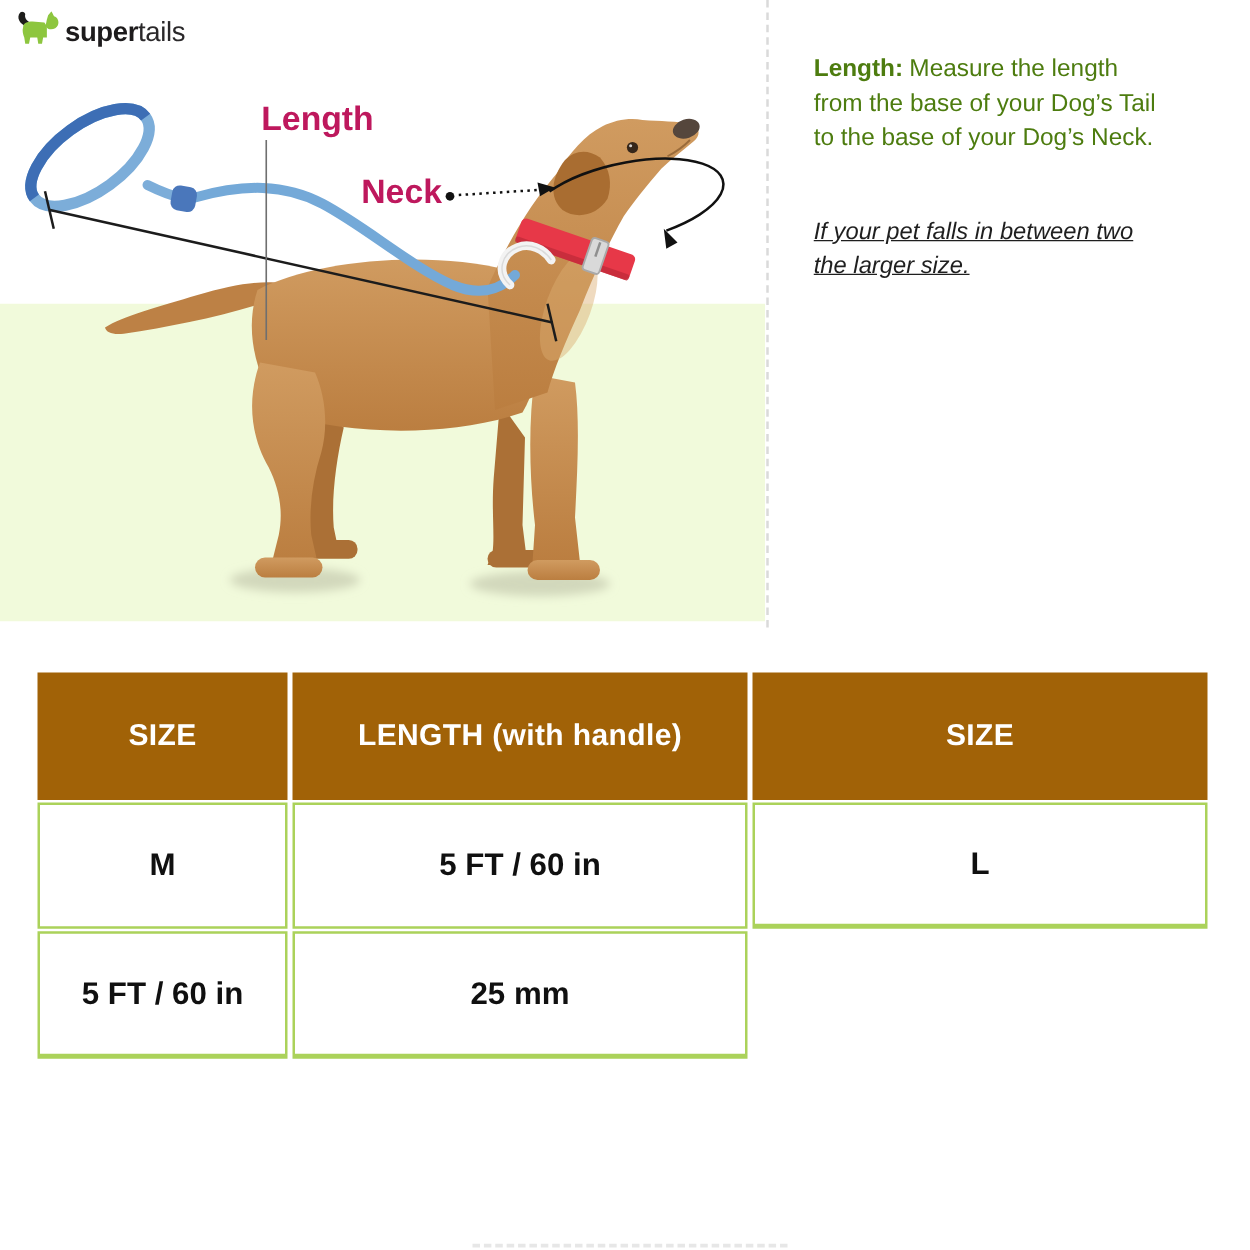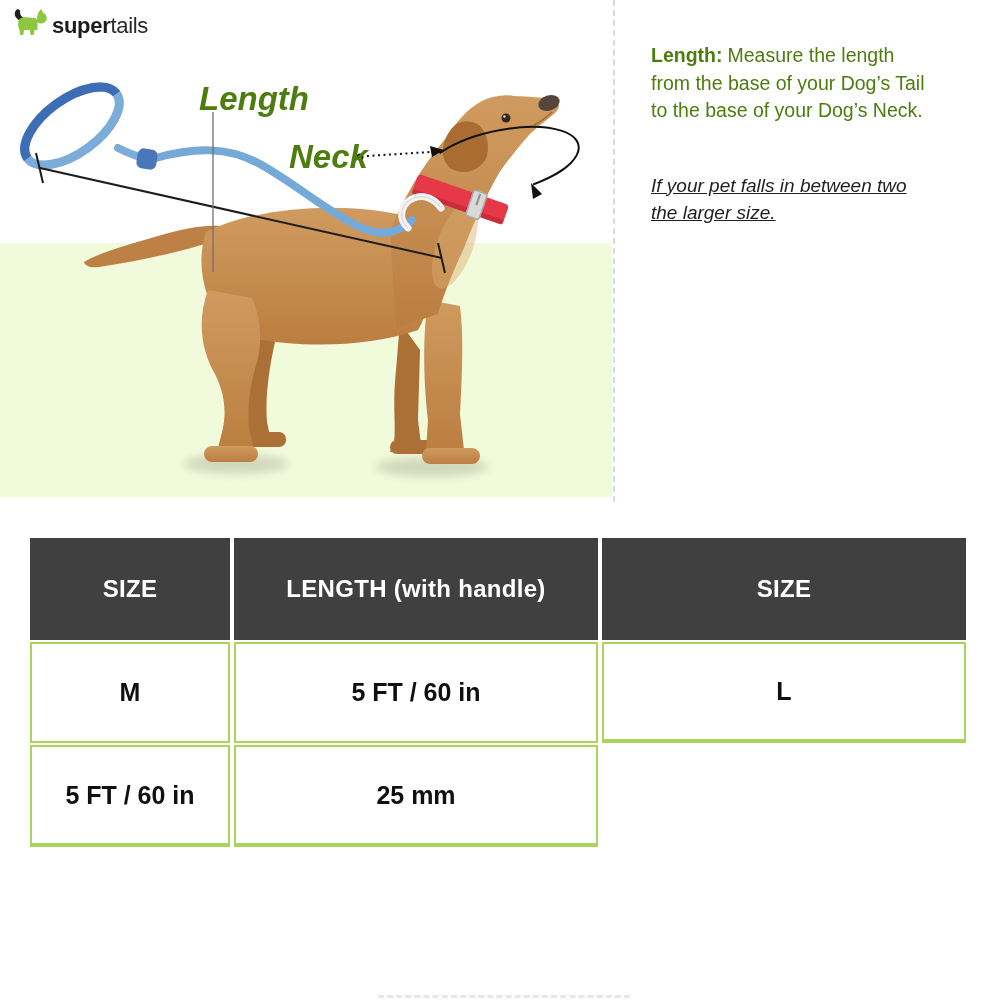--- a/index.html
+++ b/index.html
@@ -9,41 +9,41 @@
   
   .logo{position:absolute;left:12px;top:7px;display:flex;align-items:flex-end;height:32px;}
   .logo svg{display:block;margin-right:4px;}
   .logo .b{font-weight:700;font-size:22px;color:#1d1b1c;letter-spacing:-.3px;}
   .logo .l{font-weight:400;font-size:22px;color:#2a282a;letter-spacing:-.3px;}
 
   
   .illustration{position:absolute;left:0;top:0;width:612px;height:505px;}
   .green-band{position:absolute;left:0;top:243px;width:612px;height:254px;background:#f1fadb;}
   .dog-svg{position:absolute;left:0;top:0;}
-  .diagram-label{position:absolute;font-weight:700;font-size:33px;color:#4d7c0f;font-style:italic;}
+  .diagram-label{position:absolute;font-weight:700;font-size:27px;color:#be185d;}
   .label-length{left:194px;top:80px;width:120px;text-align:center;}
   .label-neck{left:289px;top:138px;}
 
   .divider-v{position:absolute;left:613px;top:0;height:502px;width:0;
              border-left:2px dashed #dadada;}
 
   
   .instructions{position:absolute;left:651px;top:42px;width:335px;}
   .instructions .line{font-size:19.5px;line-height:27.5px;color:#4d7c0f;}
   .instructions .head{font-weight:700;}
   .p1-rest{margin-left:5px;}
   .note{margin-top:47px;}
   .note .line{font-style:italic;font-size:19px;line-height:27px;color:#1f1f1f;text-decoration:underline;}
 
   
   .size-table{position:absolute;left:30px;top:538px;width:936px;display:grid;
               grid-template-columns:200px 364px 364px;
               grid-template-rows:102px 101px 102px;gap:2px 4px;}
   .cell{display:flex;align-items:center;justify-content:center;box-sizing:border-box;}
-  .cell.head-cell{background:#404040;color:#ffffff;font-weight:700;font-size:24px;letter-spacing:.3px;}
+  .cell.head-cell{background:#a16207;color:#ffffff;font-weight:700;font-size:24px;letter-spacing:.3px;}
   .cell.body-cell{background:#ffffff;border:2px solid #abd25a;color:#101010;font-weight:700;font-size:25px;}
   .cell.last-row{border-bottom-width:4px;}
 
   .bottom-dash{position:absolute;left:378px;top:995px;width:252px;height:0;
                border-top:3px dashed #e7e7e7;}
 </style>
 </head>
 <body>
 
 <div class="stage">

